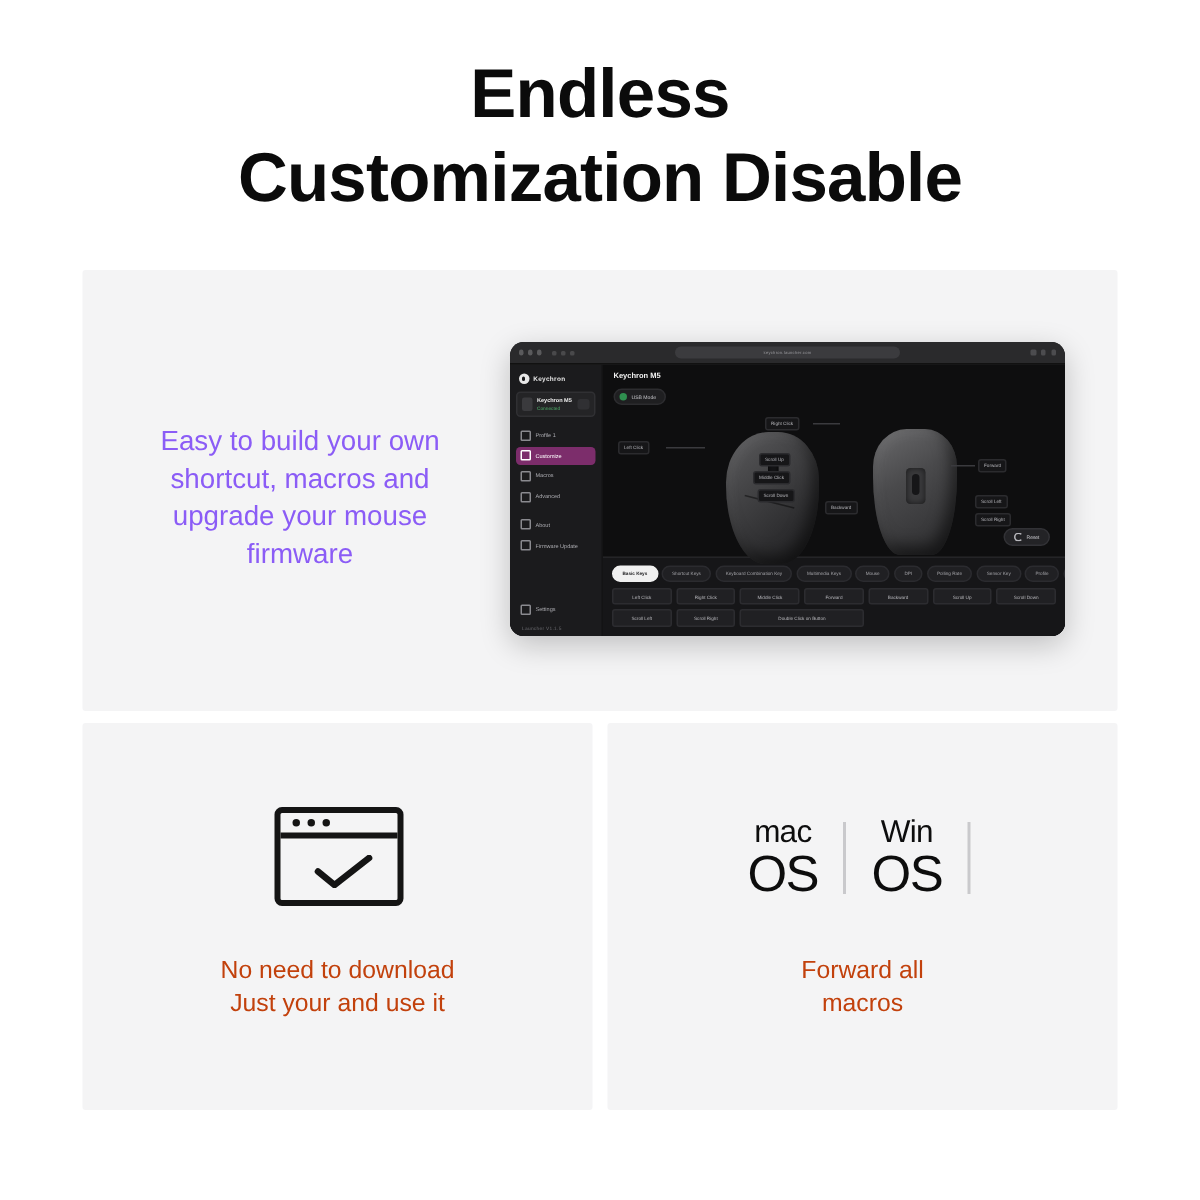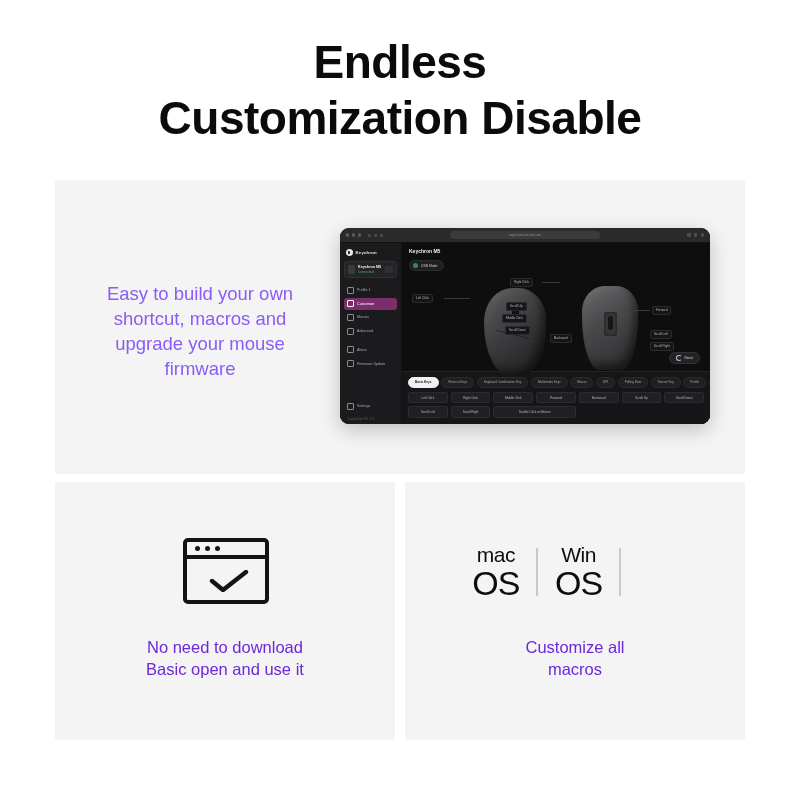--- a/index.html
+++ b/index.html
@@ -212,28 +212,28 @@
     position:absolute;left:0;top:0;right:0;height:17px;
     border-bottom:4px solid #141414;
     display:flex;align-items:center;gap:5px;padding-left:8px;box-sizing:border-box;
   }
   .winicon .bar i{width:5px;height:5px;border-radius:50%;background:#141414;display:block;}
   .winicon .check{
     position:absolute;left:22px;top:28px;width:40px;height:22px;
   }
   .cap{
     position:absolute;text-align:center;
-    font-size:16.5px;line-height:22px;color:#6d28d9;
+    font-size:16.5px;line-height:22px;color:#c2410c;
   }
   #cap-bl{left:75px;top:636px;width:300px;}
   #cap-br{left:425px;top:636px;width:300px;}
 
   
   .oswrap{
-    position:absolute;left:385px;top:536px;width:340px;height:72px;
+    position:absolute;left:411px;top:536px;width:340px;height:72px;
     display:flex;align-items:center;justify-content:center;gap:0px;text-align:center;
   }
   .osblock{display:flex;flex-direction:column;align-items:center;line-height:1;}
   .osblock .top{font-size:21px;font-weight:500;color:#0d0d0d;letter-spacing:-.5px;}
   .osblock .bot{font-size:34px;font-weight:500;color:#0d0d0d;letter-spacing:-1px;margin-top:1px;}
   .osblock.single .bot{font-size:34px;}
   .osdiv{width:1.6px;height:48px;background:#c9c9cc;margin:0 17px;}
 </style>
 </head>
 <body>
@@ -407,36 +407,36 @@
       <i></i>
       <i></i>
     </div>
     <svg class="check" viewBox="0 0 40 22">
       <polyline points="3,11 14,20 37,2" fill="none" stroke="#141414" stroke-width="4.4" stroke-linecap="round" stroke-linejoin="round"></polyline>
     </svg>
   </div>
 
   <div class="cap" id="cap-bl">
     <div>No need to download</div>
-    <div>Basic open and use it</div>
+    <div>Just your and use it</div>
   </div>
 
   <div class="card" id="card-br"></div>
 
   <div class="oswrap">
     <div class="osblock">
       <span class="top">mac</span>
       <span class="bot">OS</span>
     </div>
     <div class="osdiv"></div>
     <div class="osblock">
       <span class="top">Win</span>
       <span class="bot">OS</span>
     </div>
     <div class="osdiv"></div>
   </div>
 
   <div class="cap" id="cap-br">
-    <div>Customize all</div>
+    <div>Forward all</div>
     <div>macros</div>
   </div>
 
 </div>
 
 </body></html>

